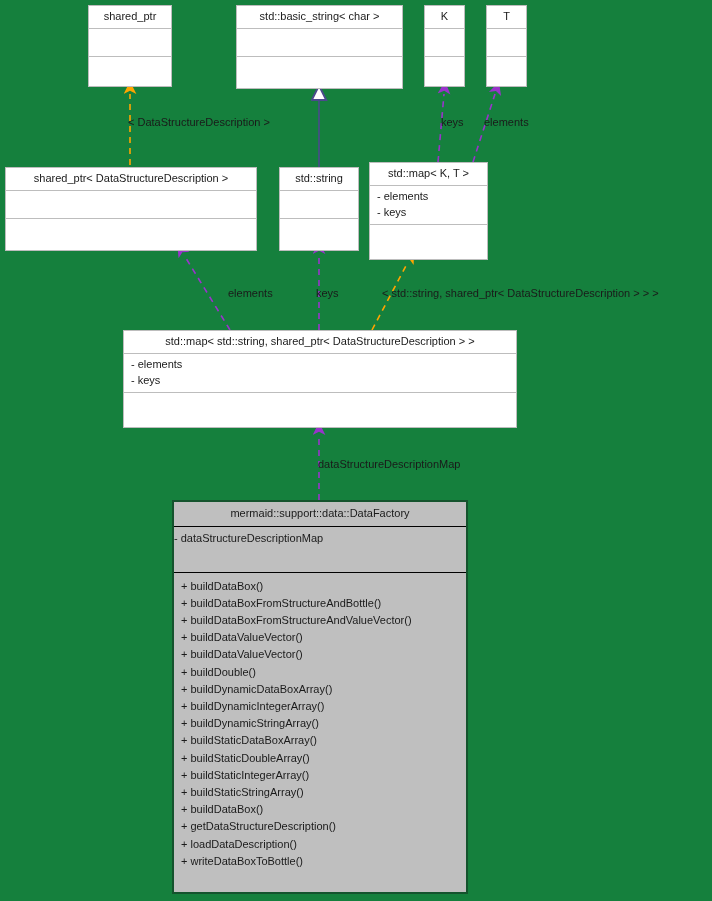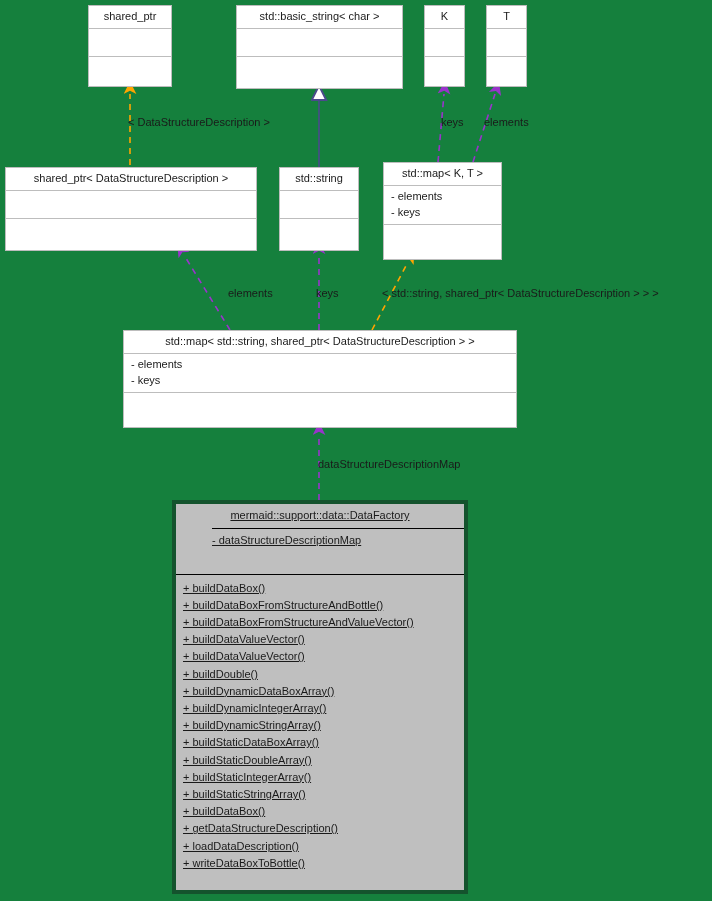--- a/index.html
+++ b/index.html
@@ -27,23 +27,22 @@
   }
   .uml-box {
     position: absolute;
     box-sizing: border-box;
     border: 1px solid #bdbdbd;
     background: #ffffff;
     font-size: 11px;
     color: #1a1a1a;
   }
   .uml-box.highlight {
-    border: 4px solid #14532d;
+    border: 2px solid #14532d;
     background: #bfbfbf;
-    text-decoration: underline;
   }
   .uml-title {
     box-sizing: border-box;
     text-align: center;
     padding: 4px 6px 5px 6px;
     white-space: nowrap;
     line-height: 13px;
   }
   .uml-box.highlight .uml-title {
     padding: 5px 6px 6px 6px;
@@ -151,21 +150,21 @@
     <div class="uml-sep uml-compartment empty" style="height:28px;"></div>
     <div class="uml-sep uml-compartment empty" style="height:31px;"></div>
   </div>
 
   <div class="uml-box" style="left:279px; top:167px; width:80px; height:84px;">
     <div class="uml-title">std::string</div>
     <div class="uml-sep uml-compartment empty" style="height:28px;"></div>
     <div class="uml-sep uml-compartment empty" style="height:31px;"></div>
   </div>
 
-  <div class="uml-box" style="left:383px; top:162px; width:119px; height:98px;">
+  <div class="uml-box" style="left:369px; top:162px; width:119px; height:98px;">
     <div class="uml-title">std::map&lt; K, T &gt;</div>
     <div class="uml-sep uml-compartment">
       <div class="uml-row">- elements</div>
       <div class="uml-row">- keys</div>
     </div>
     <div class="uml-sep uml-compartment empty" style="height:24px;"></div>
   </div>
 
   <div class="edge-label" style="left:228px; top:287px;">elements</div>
   <div class="edge-label" style="left:316px; top:287px;">keys</div>
@@ -177,21 +176,21 @@
       <div class="uml-row">- elements</div>
       <div class="uml-row">- keys</div>
     </div>
     <div class="uml-sep uml-compartment empty" style="height:24px;"></div>
   </div>
 
   <div class="edge-label" style="left:318px; top:458px;">dataStructureDescriptionMap</div>
 
   <div class="uml-box highlight" style="left:172px; top:500px; width:296px; height:394px;">
     <div class="uml-title">mermaid::support::data::DataFactory</div>
-    <div class="uml-sep uml-compartment" style="padding:4px 7px 5px 0;margin-left:36px;">
+    <div class="uml-sep uml-compartment" style="padding:4px 7px 5px 0;">
       <div class="uml-row">- dataStructureDescriptionMap</div>
     </div>
     <div class="uml-sep uml-compartment" style="padding:5px 7px 5px 7px; line-height:17.2px;margin-top:20px;">
       <div class="uml-row">+ buildDataBox()</div>
       <div class="uml-row">+ buildDataBoxFromStructureAndBottle()</div>
       <div class="uml-row">+ buildDataBoxFromStructureAndValueVector()</div>
       <div class="uml-row">+ buildDataValueVector()</div>
       <div class="uml-row">+ buildDataValueVector()</div>
       <div class="uml-row">+ buildDouble()</div>
       <div class="uml-row">+ buildDynamicDataBoxArray()</div>

